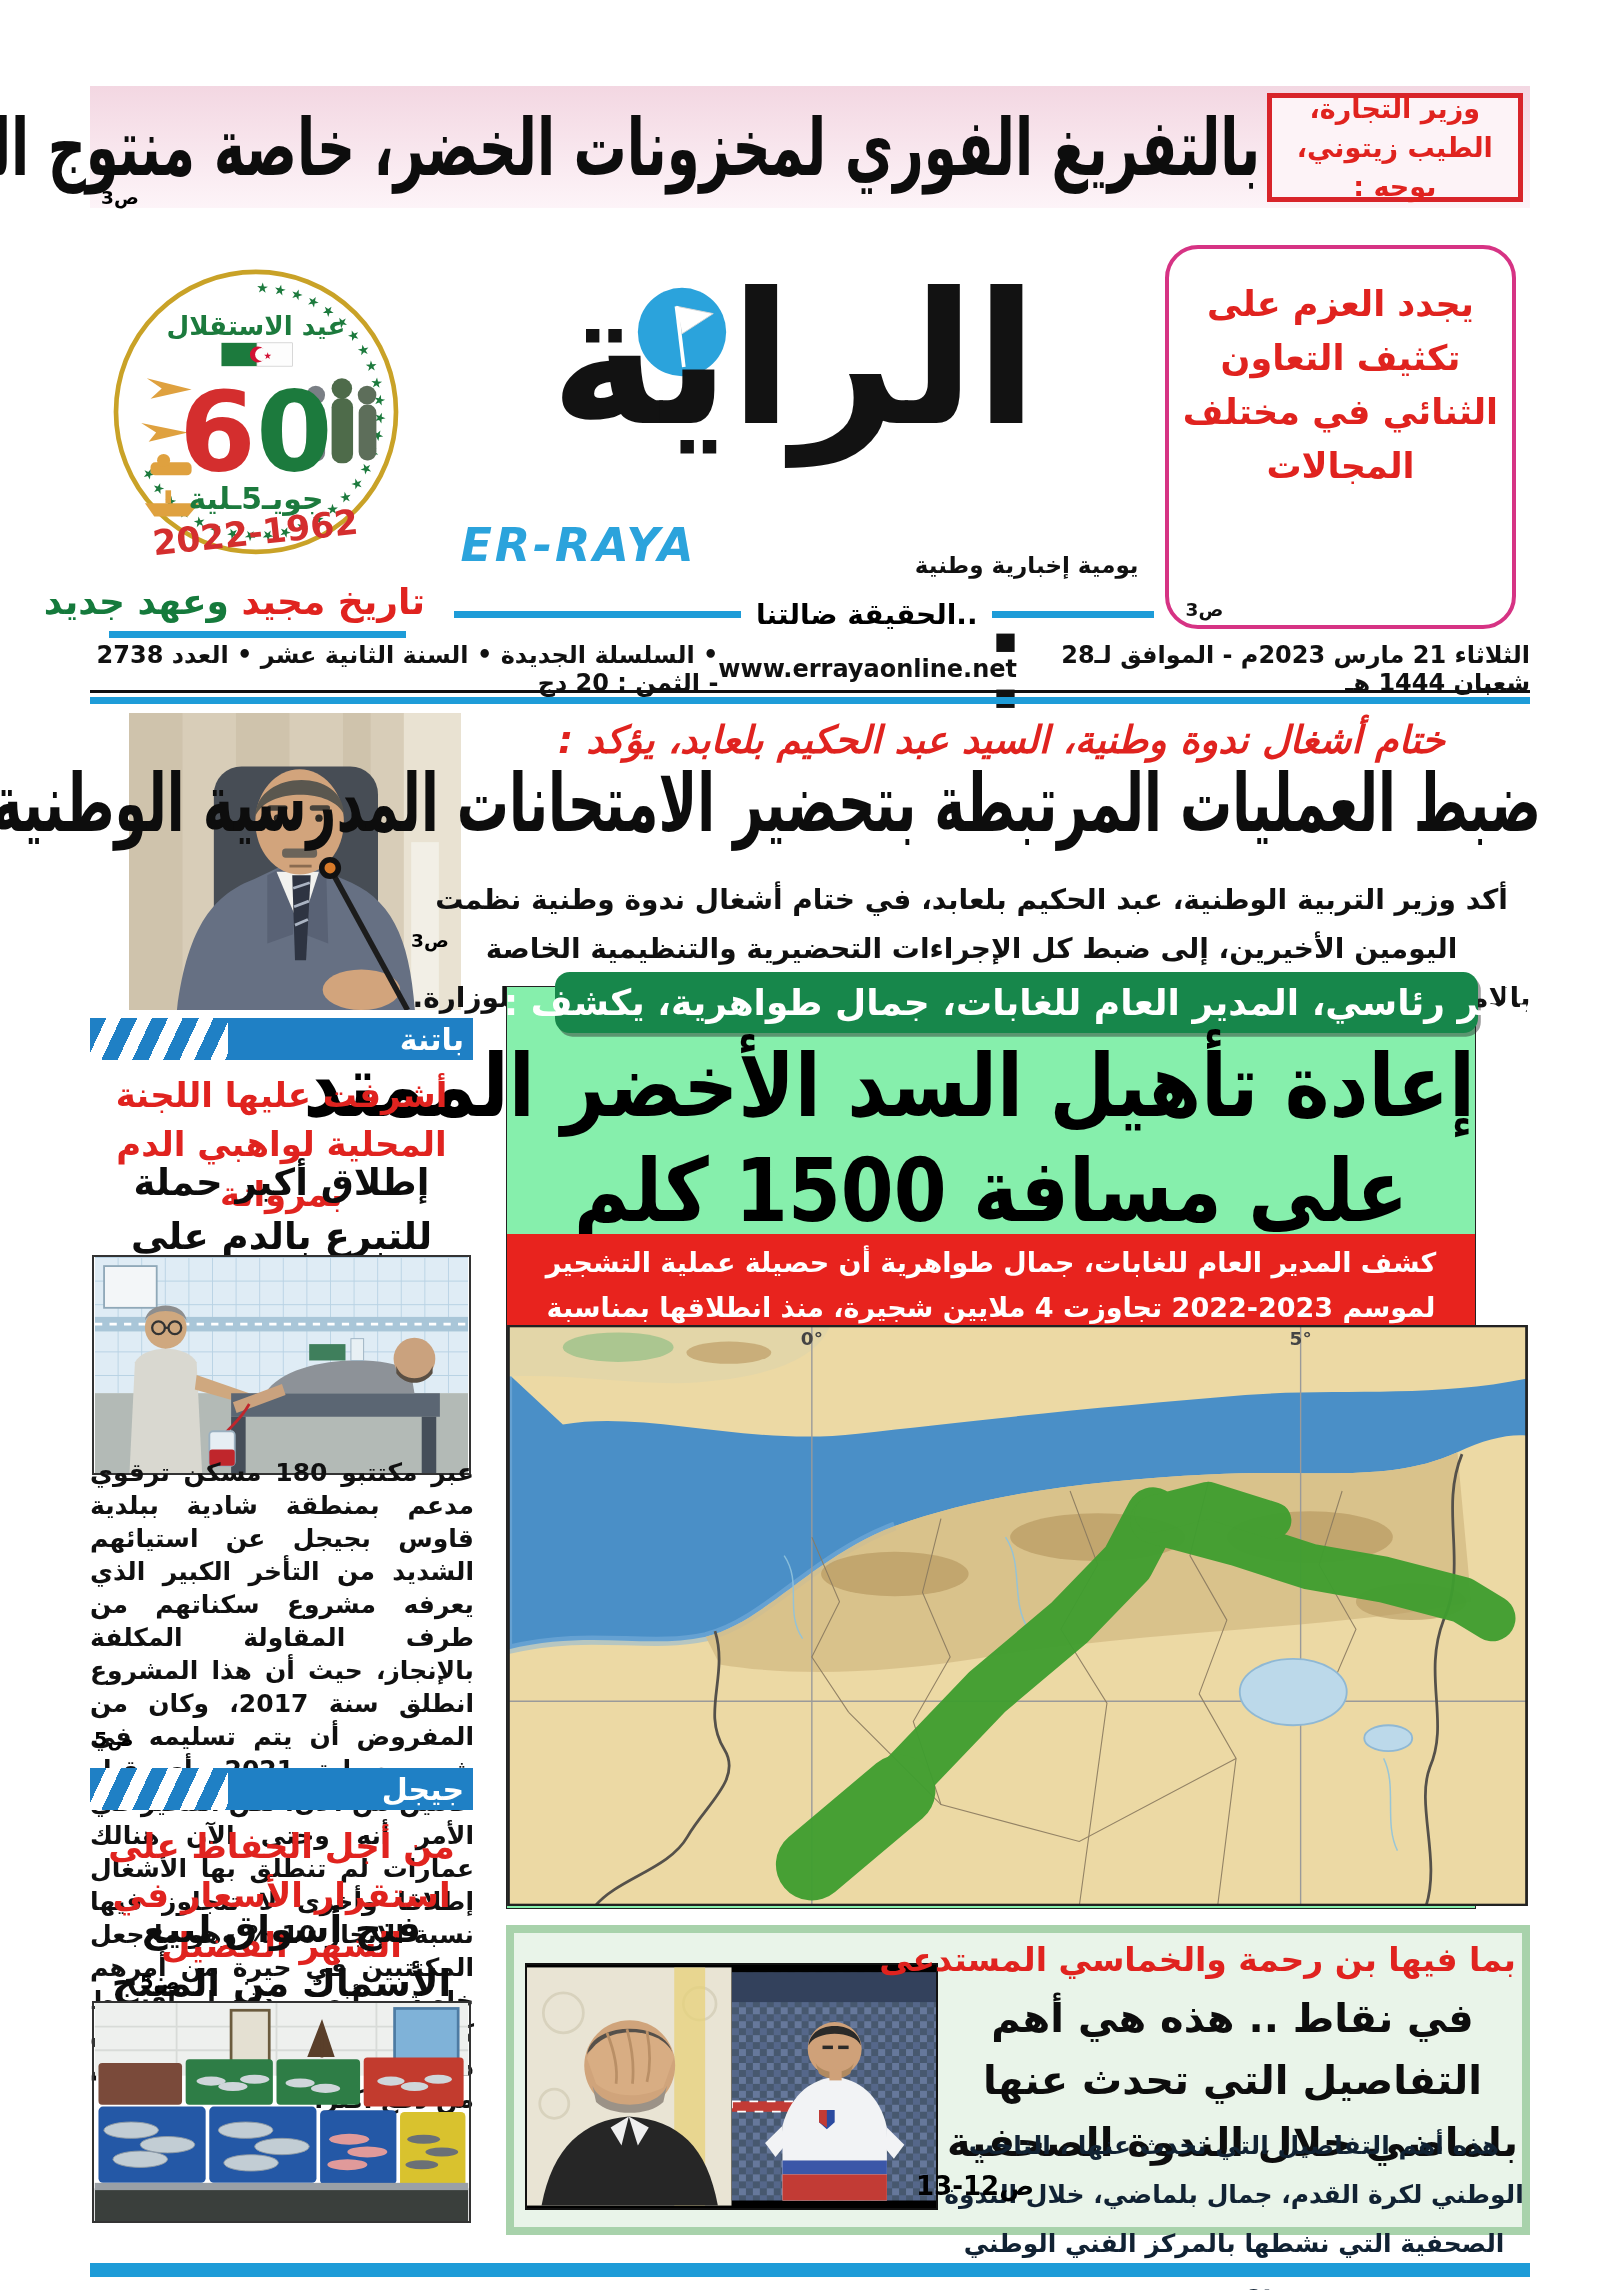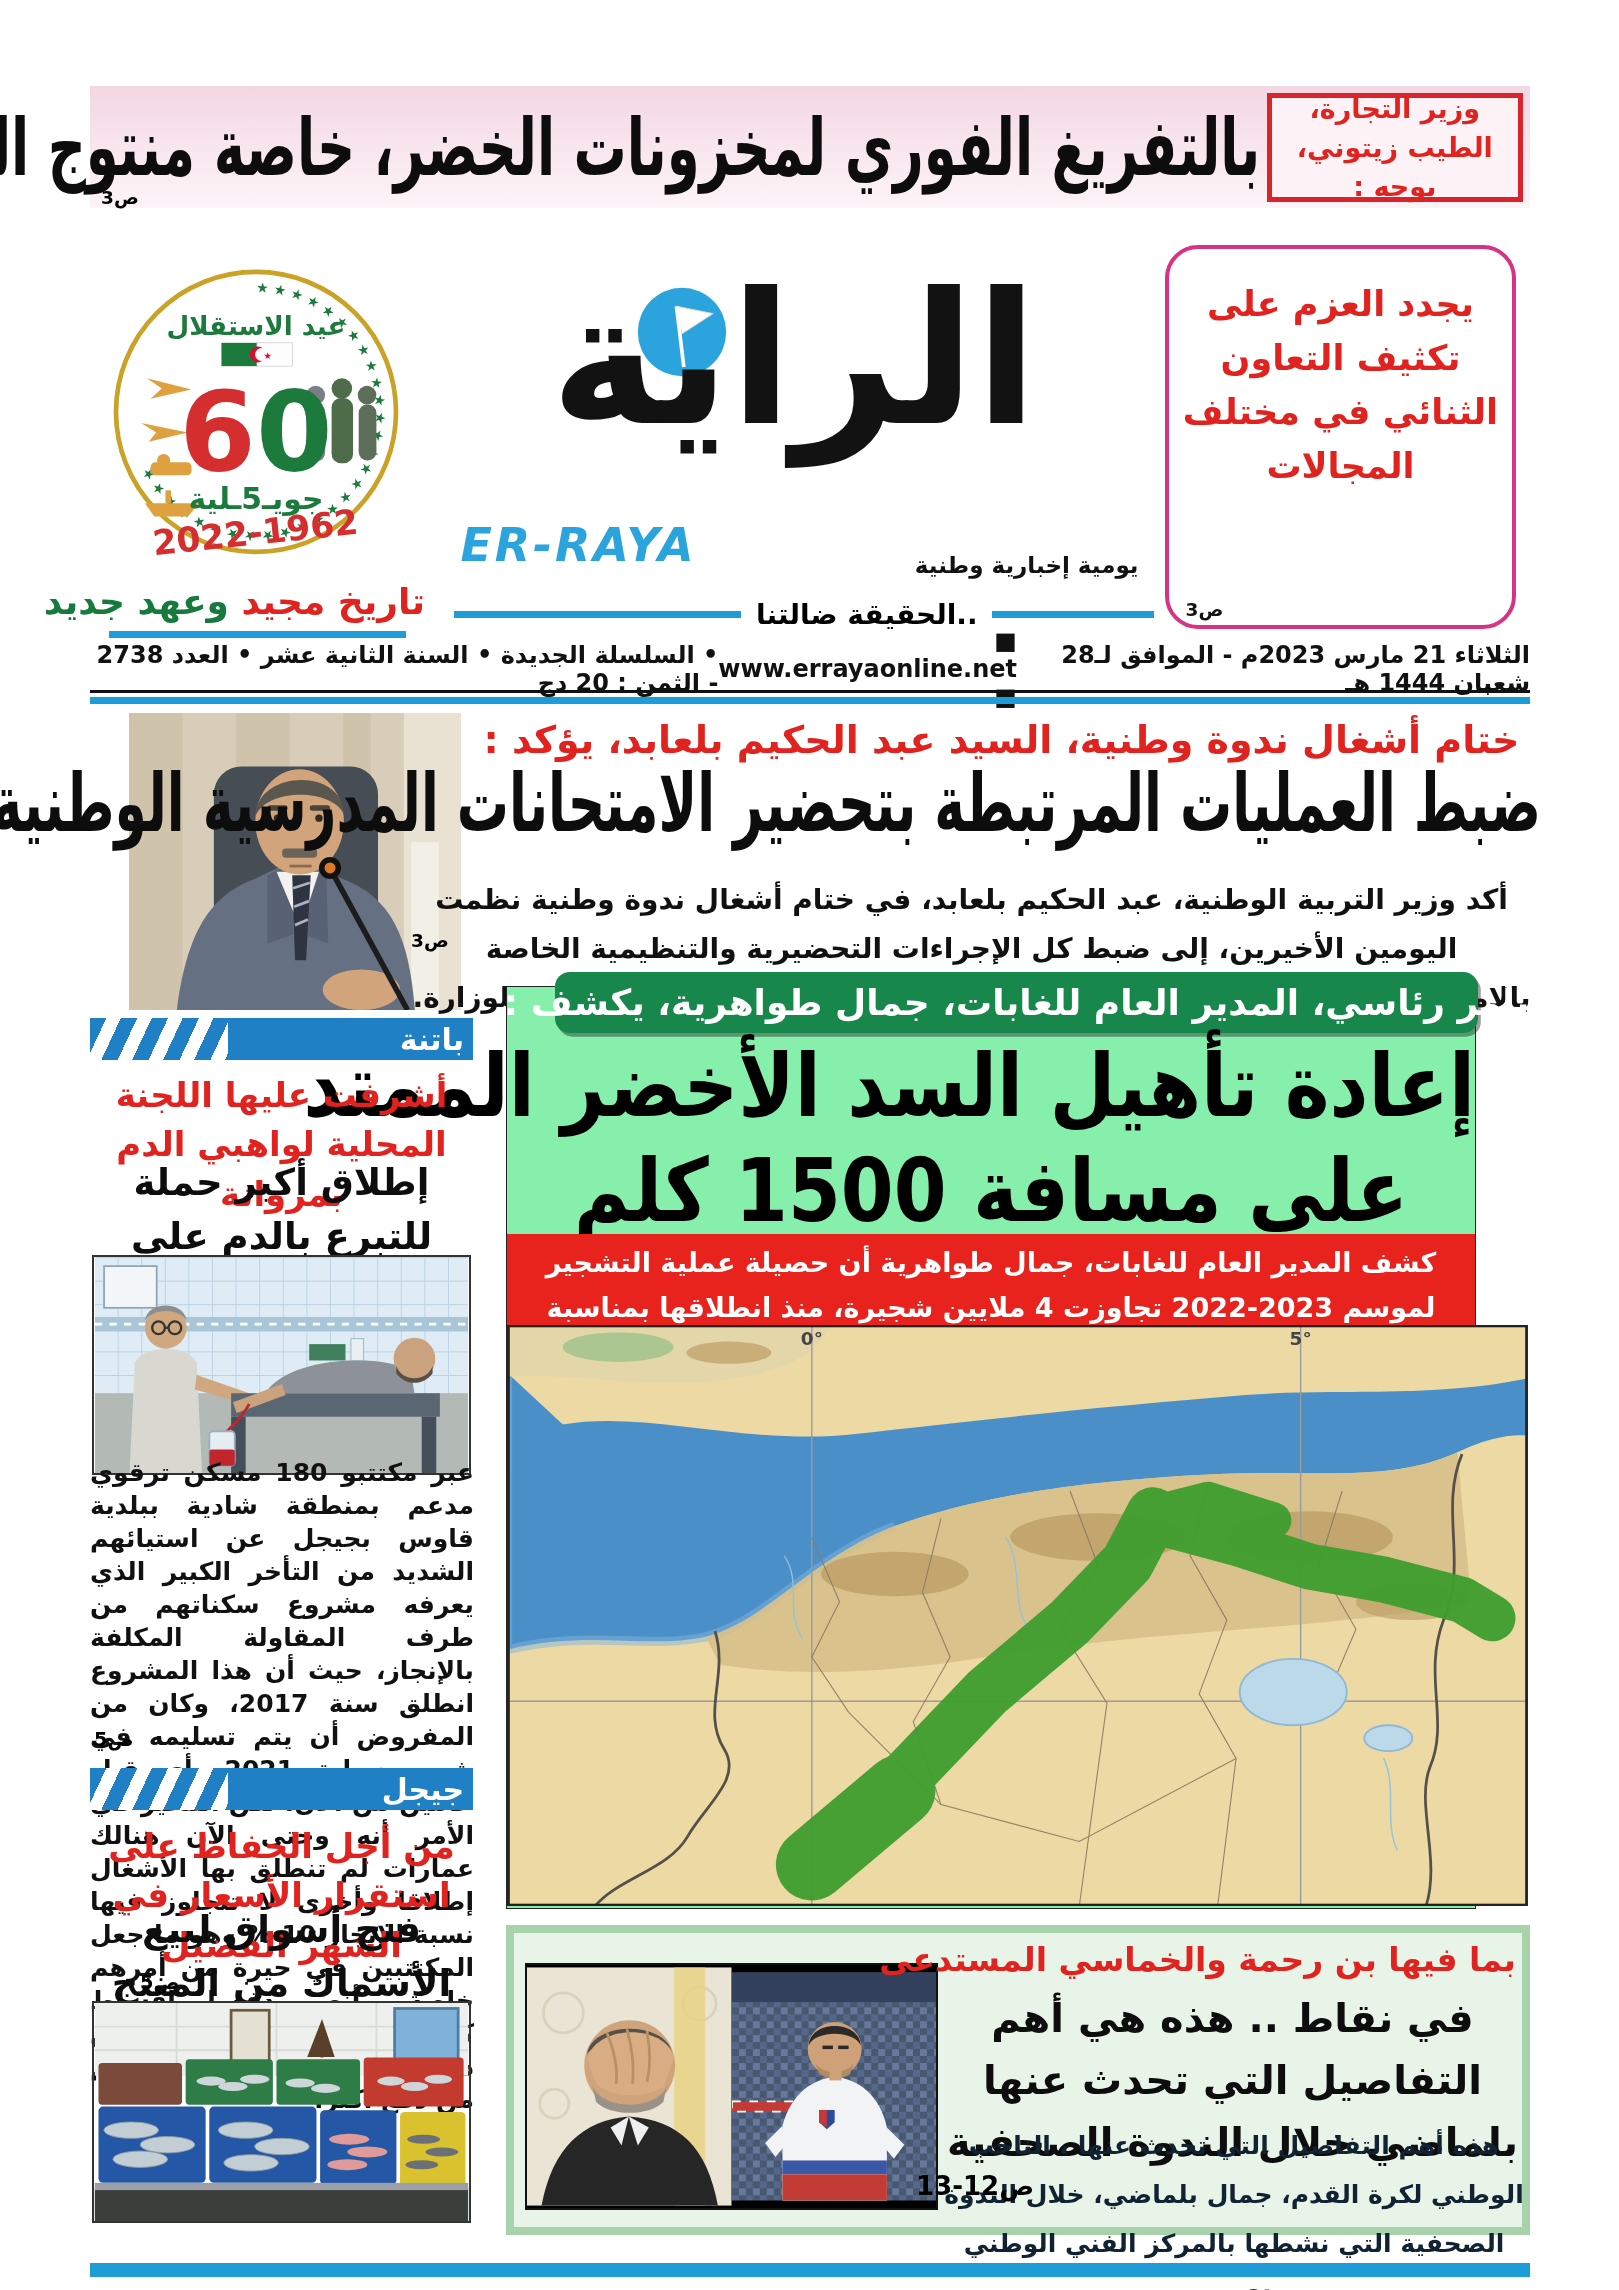--- a/index.html
+++ b/index.html
@@ -37,21 +37,21 @@
   #right-box .pageref{position:absolute;left:16.6px;bottom:5.5px;font-size:18.5px;font-weight:bold;color:#111;}
 
   
   #date-bar{left:90px;top:648px;width:1440px;height:41px;display:flex;justify-content:space-between;align-items:center;
       font-size:24px;font-weight:bold;color:#111;}
   #rule-black{left:90px;top:690px;width:1440px;height:2.8px;background:#111;}
   #rule-blue{left:90px;top:697px;width:1440px;height:7.4px;background:#1e9cd8;}
 
   
   #minister-photo{left:129px;top:713px;width:332px;height:297px;}
-  #lead-kicker{left:480px;top:718px;width:1043px;text-align:center;color:#e0231f;font-size:38px;font-weight:bold;white-space:nowrap;}
+  #lead-kicker{left:480px;top:718px;width:1043px;text-align:center;color:#e0231f;font-size:38px;font-weight:bold;white-space:nowrap;font-style:italic;}
   #lead-headline{left:397px;top:773px;width:1144px;text-align:center;font-size:52px;font-weight:bold;white-space:nowrap;transform:scale(1,1.55);color:#0d0d0d;}
   #lead-body{left:406px;top:875px;width:1131px;text-align:center;font-size:28px;font-weight:bold;line-height:1.75;color:#111;}
   #lead-ref{left:411px;top:930px;font-size:18.5px;font-weight:bold;}
 
   
   #gd-box{left:506px;top:986px;width:970px;height:923px;border:1.8px solid #222;background:#86efac;box-sizing:border-box;}
   #gd-banner{position:absolute;left:48px;top:-14.8px;width:923px;height:61px;background:#17874b;border-radius:14.8px;color:#fff;
       display:flex;align-items:center;justify-content:center;font-size:36px;font-weight:bold;box-shadow:2.8px 3.7px 0 rgba(40,40,40,.45);white-space:nowrap;}
   #gd-headline1{position:absolute;left:0;top:54px;width:100%;text-align:center;font-size:76px;font-weight:bold;white-space:nowrap;transform:scale(1,1.15);}
   #gd-headline2{position:absolute;left:0;top:159px;width:100%;text-align:center;font-size:76px;font-weight:bold;white-space:nowrap;transform:scale(1,1.15);}

